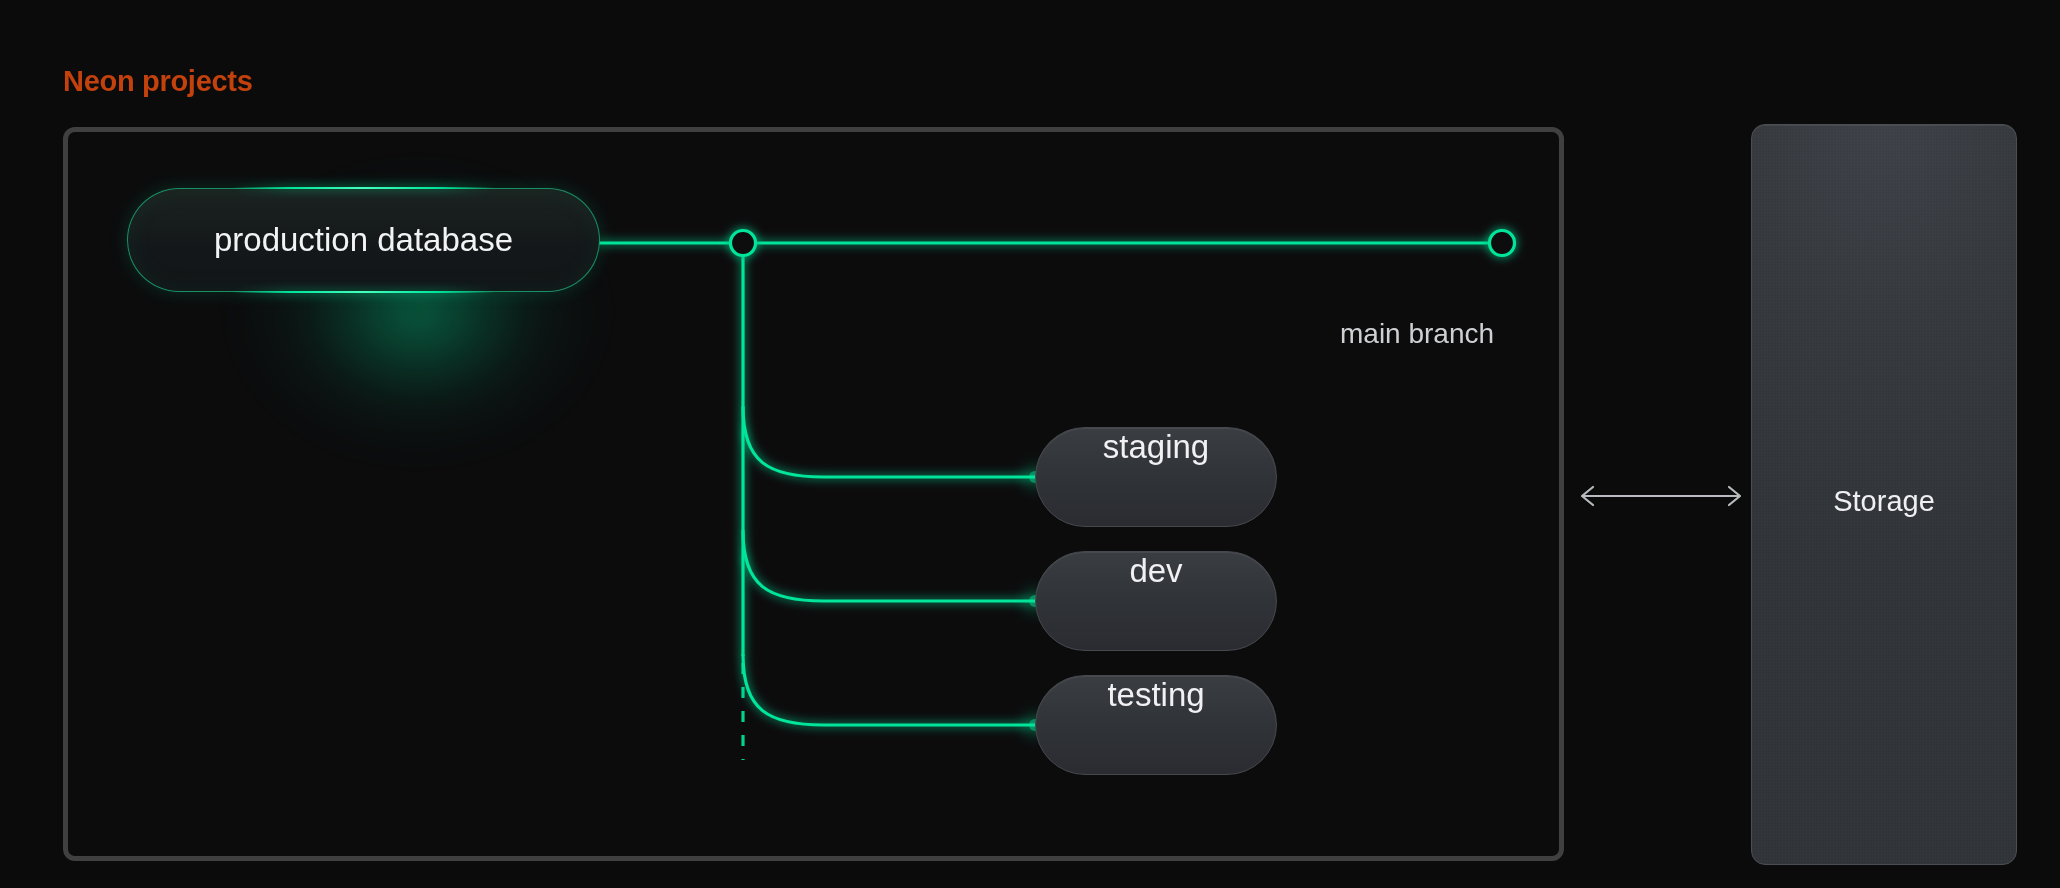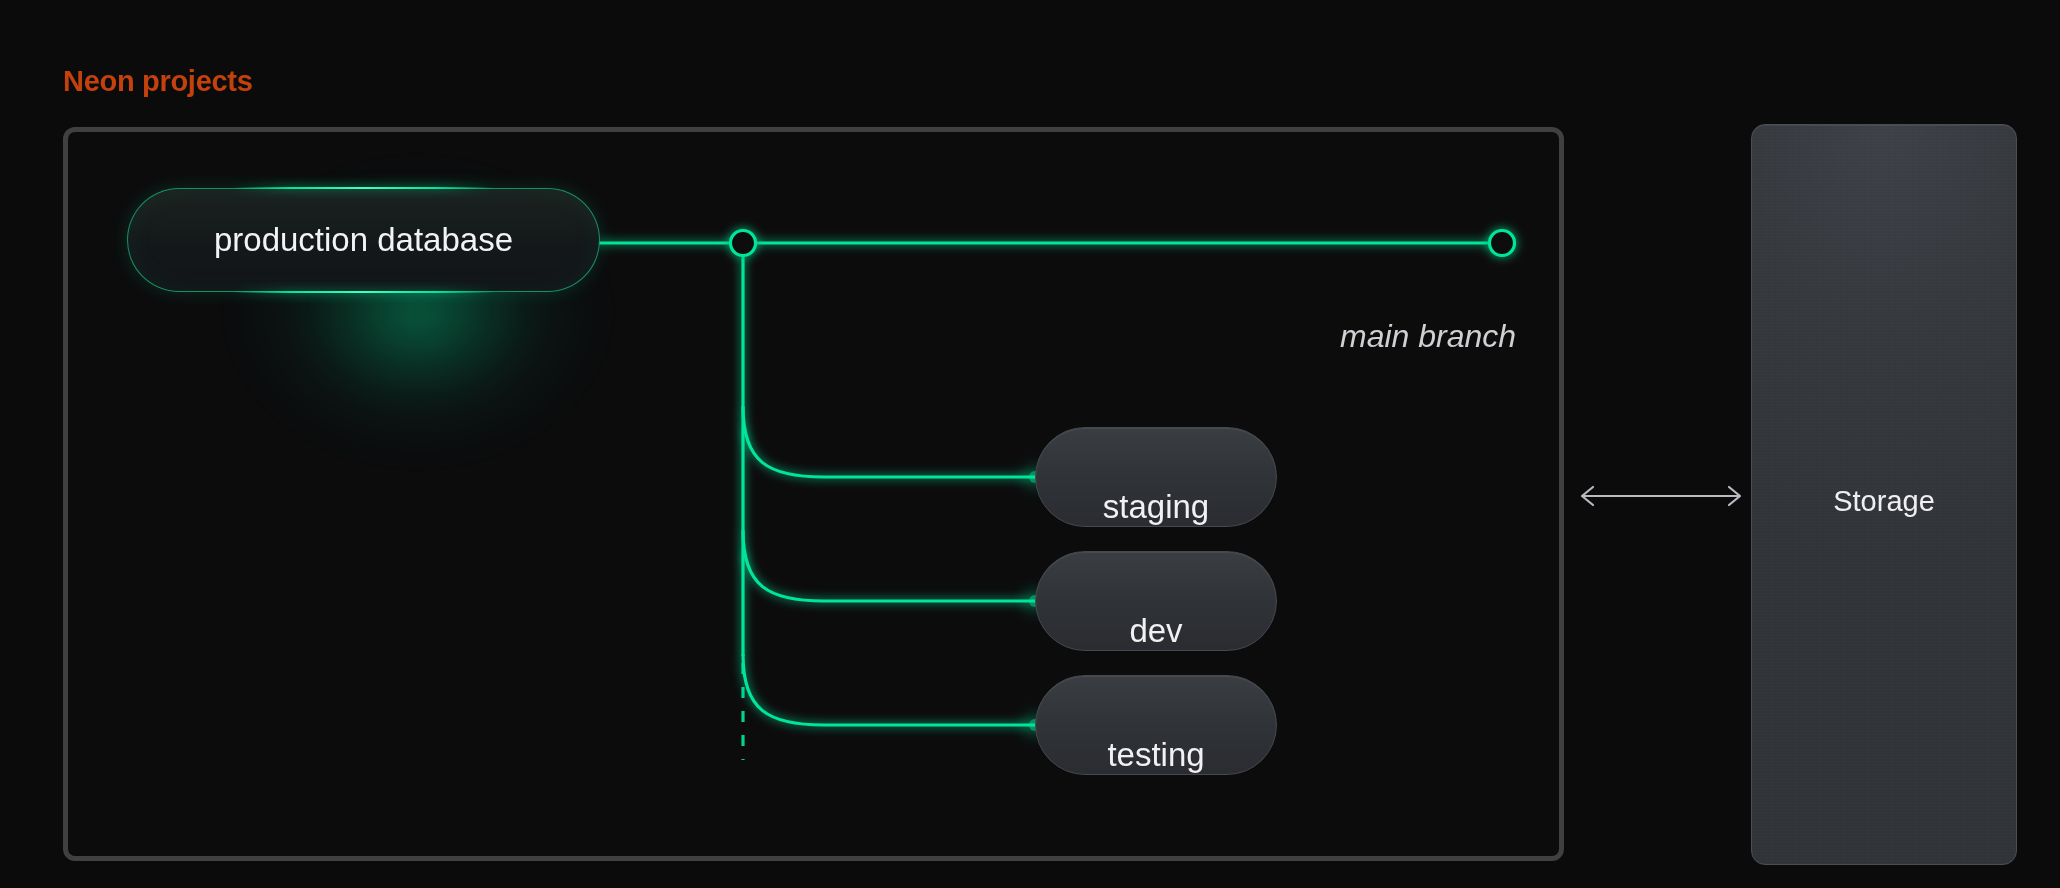--- a/index.html
+++ b/index.html
@@ -157,37 +157,36 @@
 
   
   .branch-node {
     position: absolute;
     width: 242px;
     height: 100px;
     border-radius: 50px;
     border: 1px solid #45484d;
     background: linear-gradient(180deg, #3a3d42 0%, #303338 48%, #2a2c31 100%);
     display: flex;
-    align-items: flex-end;
+    align-items: flex-start;
     justify-content: center;
     box-shadow: inset 0 1px 0 rgba(255,255,255,0.07);
   }
   .branch-node .label {
     font-size: 33px;
     color: #f1f1f3;
     white-space: nowrap;
   }
 
   
   .graph-label {
     position: absolute;
-    font-size: 32px;
+    font-size: 28px;
     color: #cfd0d3;
     white-space: nowrap;
-    font-style: italic;
   }
   .label-main-branch { left: 1272px; top: 186px; }
 </style>
 </head>
 <body>
 
 <div id="stage">
 
   <div class="page-title">Neon projects</div>
 

